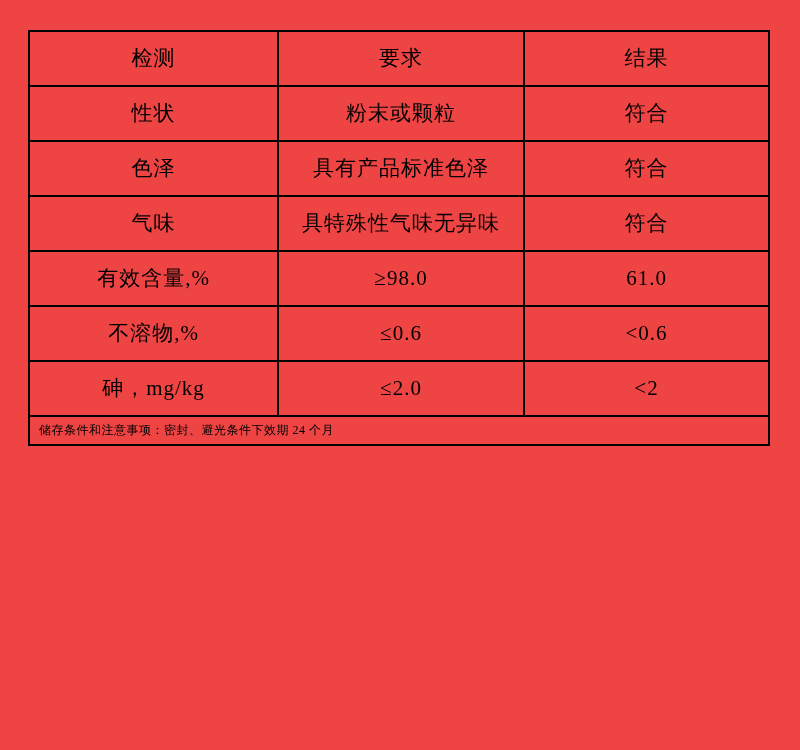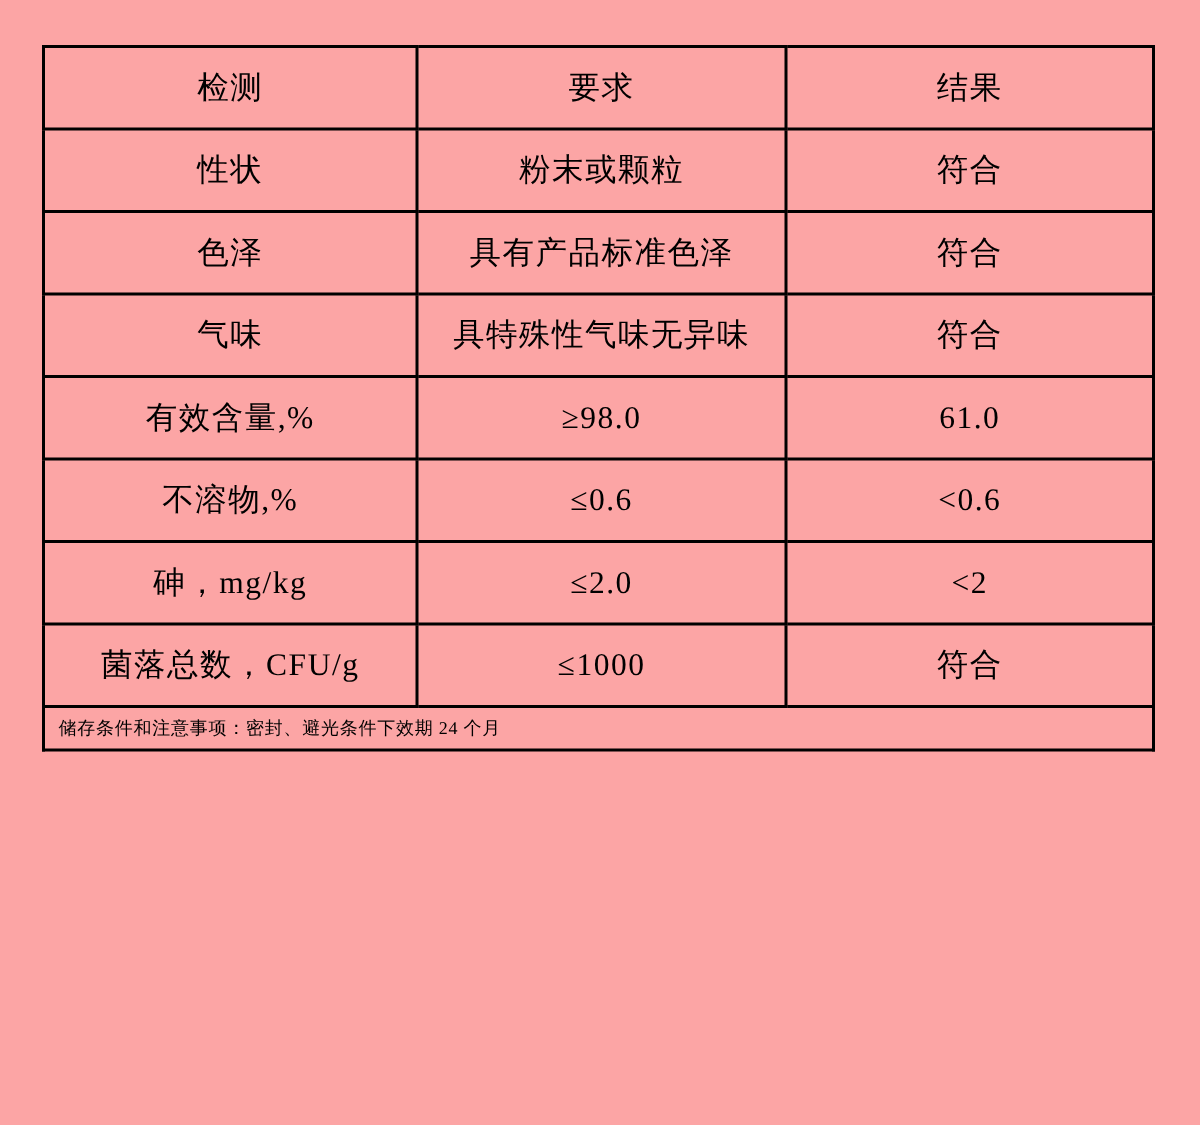--- a/index.html
+++ b/index.html
@@ -5,21 +5,21 @@
   html, body {
     margin: 0;
     padding: 0;
     background: #ffffff;
     font-family: "Liberation Serif", "DejaVu Serif", serif;
   }
   .page {
     position: relative;
     width: 800px;
     height: 750px;
-    background: #fca5a5;
+    background: #ef4444;
     overflow: hidden;
   }
   table.doc-table {
     position: absolute;
     left: 28px;
     top: 30px;
     width: 740px;
     border-collapse: collapse;
     table-layout: fixed;
   }
@@ -96,25 +96,20 @@
       </tr>
 
       <tr class="data-row">
         <td>砷，mg/kg</td>
         <td>≤2.0</td>
         <td>&lt;2</td>
       </tr>
 
 
 
-      <tr class="data-row">
-        <td>菌落总数，CFU/g</td>
-        <td>≤1000</td>
-        <td>符合</td>
-      </tr>
 
 
       <tr class="footer-row">
         <td colspan="3">储存条件和注意事项：密封、避光条件下效期 24 个月</td>
       </tr>
     </tbody>
   </table>
 </div>
 
 </body></html>

